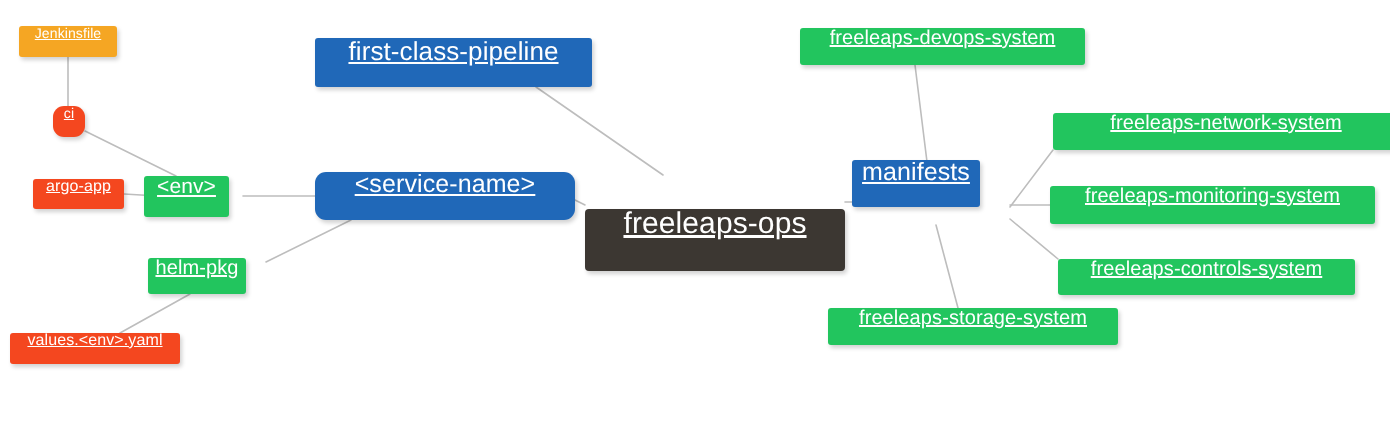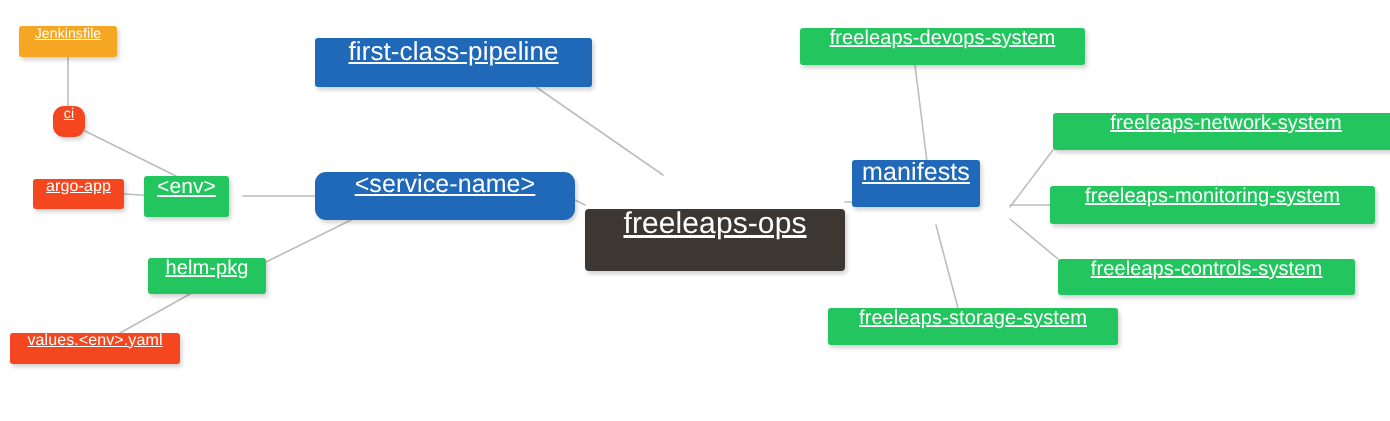--- a/index.html
+++ b/index.html
@@ -76,21 +76,21 @@
       </div>
       <div class="node" style="left: 315px; top: 38px; width: 277px; height: 49px; background: rgb(32, 104, 184); font-size: 26px; border-radius: 3px;">
         <span class="node-label">first-class-pipeline</span>
       </div>
       <div class="node" style="left: 852px; top: 160px; width: 128px; height: 47px; background: rgb(32, 104, 184); font-size: 25px; border-radius: 3px;">
         <span class="node-label">manifests</span>
       </div>
       <div class="node" style="left: 144px; top: 176px; width: 85px; height: 41px; background: rgb(34, 197, 94); font-size: 21px; border-radius: 3px;">
         <span class="node-label">&lt;env&gt;</span>
       </div>
-      <div class="node" style="left: 148px; top: 258px; width: 118px; height: 36px; background: rgb(34, 197, 94); font-size: 20px; border-radius: 3px;">
+      <div class="node" style="left: 148px; top: 258px; width: 98px; height: 36px; background: rgb(34, 197, 94); font-size: 20px; border-radius: 3px;">
         <span class="node-label">helm-pkg</span>
       </div>
       <div class="node" style="left: 19px; top: 26px; width: 98px; height: 31px; background: rgb(245, 166, 35); font-size: 14px; border-radius: 3px;">
         <span class="node-label">Jenkinsfile</span>
       </div>
       <div class="node" style="left: 53px; top: 106px; width: 32px; height: 31px; background: rgb(244, 71, 31); font-size: 14px; border-radius: 11px;">
         <span class="node-label">ci</span>
       </div>
       <div class="node" style="left: 33px; top: 179px; width: 91px; height: 30px; background: rgb(244, 71, 31); font-size: 16px; border-radius: 3px;">
         <span class="node-label">argo-app</span>

